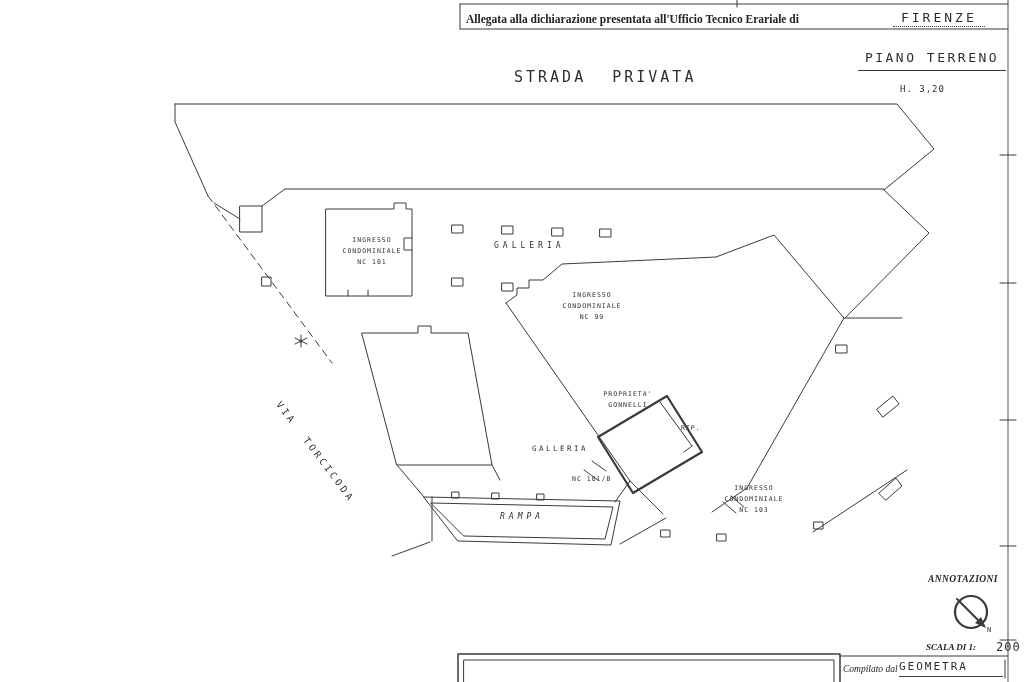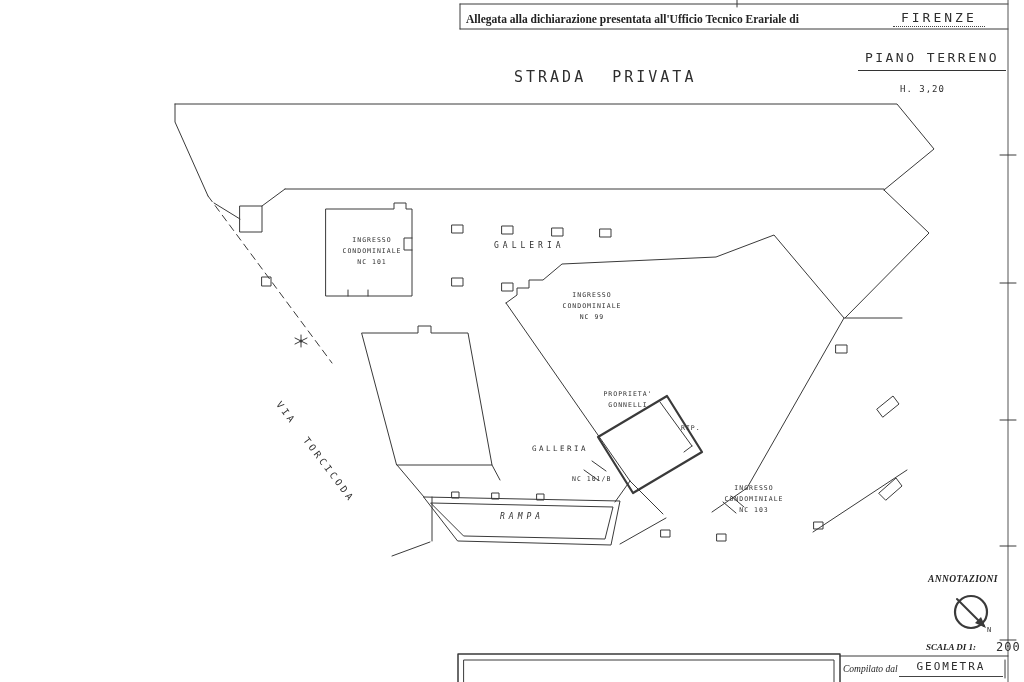--- a/index.html
+++ b/index.html
@@ -31,21 +31,21 @@
   .via{left:283px;top:399px;font-size:9.5px;letter-spacing:3px;word-spacing:10px;
        transform:rotate(53deg);transform-origin:0 0;}
   .orient{left:928px;top:574px;font-size:9.5px;font-weight:bold;font-style:italic;letter-spacing:0.4px;}
   .compass-n{left:987px;top:626px;font-size:7px;}
   .scala{left:926px;top:640px;display:flex;align-items:center;gap:20px;}
   .scala .sl{font-size:9px;font-weight:bold;font-style:italic;}
   .scala .sv{font-size:12px;letter-spacing:1px;}
   .footer-note{left:458px;top:665px;width:382px;text-align:center;font-size:10.5px;font-weight:bold;letter-spacing:0.4px;}
   .compilato{left:843px;top:664px;font-size:9.5px;font-style:italic;}
   .geometra{left:899px;top:660px;width:104px;font-size:11px;letter-spacing:2px;
-            border-bottom:1px solid #444;padding-bottom:3px;text-align:center;}
+            border-bottom:1px solid #444;padding-bottom:3px;}
 </style>
 </head>
 <body>
 
 <div class="sheet">
 
   <svg width="1024" height="682" viewBox="0 0 1024 682" fill="none" stroke="#3a3a3a" stroke-width="1" stroke-linecap="round" stroke-linejoin="round">
 
     <g>
       <path d="M460,4 H1008"></path>

